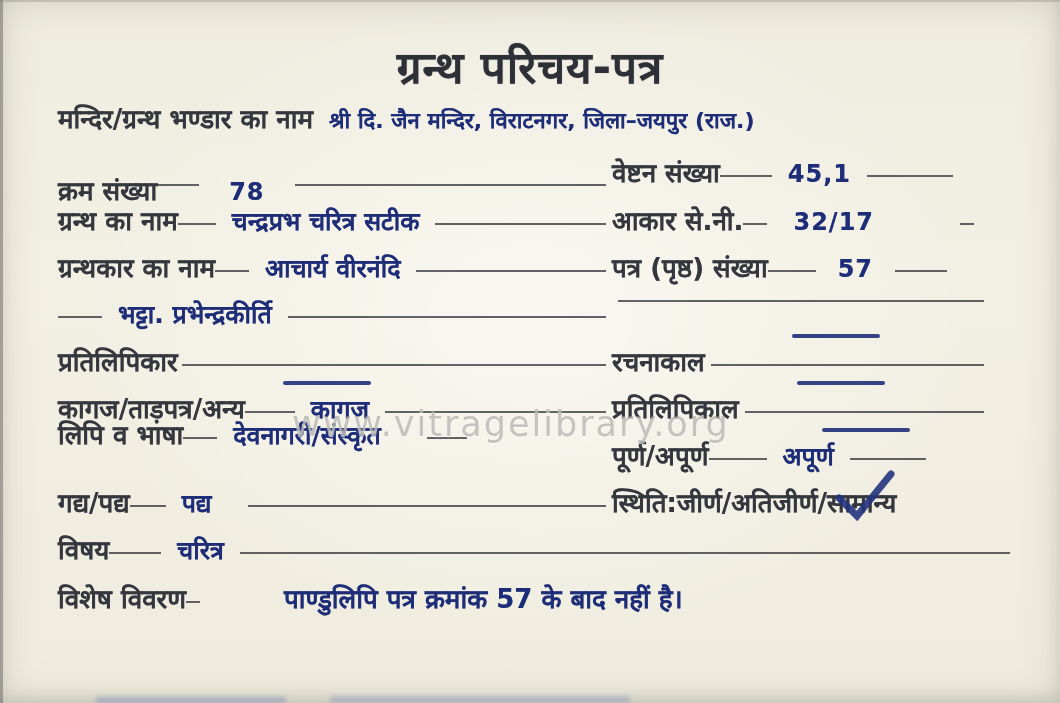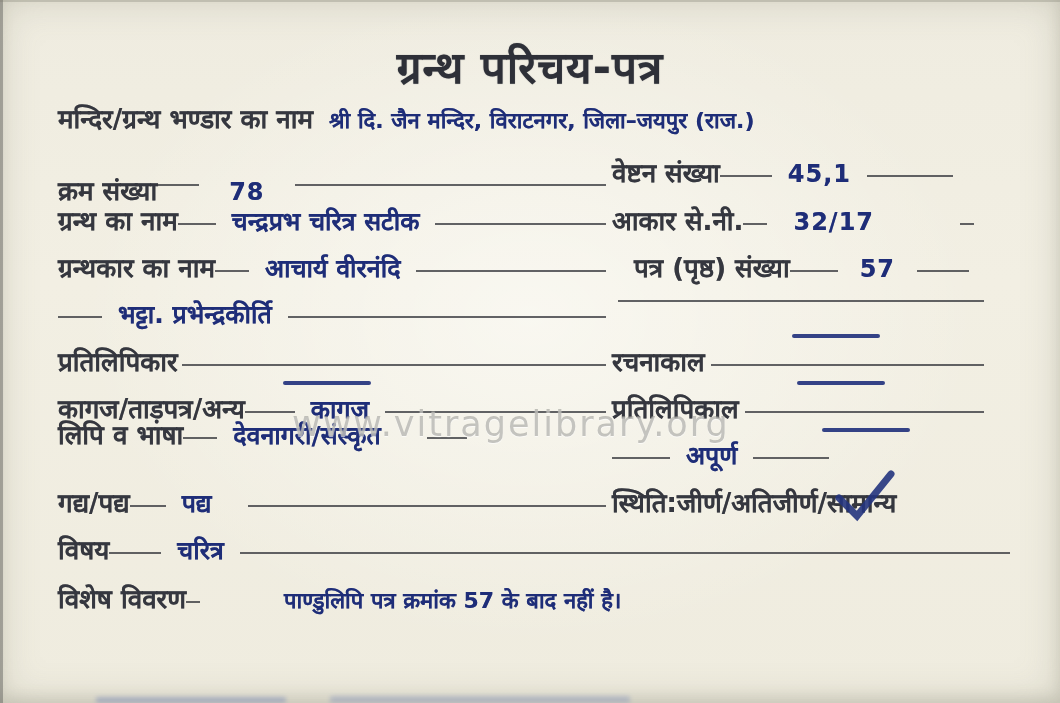--- a/index.html
+++ b/index.html
@@ -90,21 +90,21 @@
   <span class="value num" style="padding:0 26px;">32/17</span>
   <span class="line gap" style="width:14px;margin-left:60px;"></span>
 </div>
 
 <div class="row" style="top:249px;left:58px;width:548px;">
   <span class="label">ग्रन्थकार का नाम</span>
   <span class="line gap" style="width:34px;"></span>
   <span class="value">आचार्य वीरनंदि</span>
   <span class="line fill"></span>
 </div>
-<div class="row" style="top:249px;left:612px;width:372px;margin-left:22px;">
+<div class="row" style="top:249px;left:612px;width:372px;">
   <span class="label">पत्र (पृष्ठ) संख्या</span>
   <span class="line gap" style="width:48px;"></span>
   <span class="value num" style="padding:0 22px;">57</span>
   <span class="line gap" style="width:52px;"></span>
 </div>
 
 <div class="row" style="top:296px;left:58px;width:548px;">
   <span class="line gap" style="width:44px;"></span>
   <span class="value">भट्टा. प्रभेन्द्रकीर्ति</span>
   <span class="line fill"></span>
@@ -137,20 +137,21 @@
   <span class="blank-dash" style="position:absolute;left:210px;top:26px;"></span>
 </div>
 
 <div class="row" style="top:416px;left:58px;width:548px;">
   <span class="label">लिपि व भाषा</span>
   <span class="line gap" style="width:34px;"></span>
   <span class="value">देवनागरी/संस्कृत</span>
   <span class="line gap" style="width:40px;margin-left:30px;"></span>
 </div>
 <div class="row" style="top:437px;left:612px;width:372px;">
+  <span class="label">पूर्ण/अपूर्ण</span>
   <span class="line gap" style="width:58px;"></span>
   <span class="value">अपूर्ण</span>
   <span class="line gap" style="width:76px;"></span>
 </div>
 
 <div class="row" style="top:484px;left:58px;width:548px;">
   <span class="label">गद्य/पद्य</span>
   <span class="line gap" style="width:36px;"></span>
   <span class="value">पद्य</span>
   <span class="line fill" style="margin-left:20px;"></span>
@@ -168,19 +169,19 @@
 <div class="row" style="top:531px;left:58px;width:952px;">
   <span class="label">विषय</span>
   <span class="line gap" style="width:52px;"></span>
   <span class="value">चरित्र</span>
   <span class="line fill"></span>
 </div>
 
 <div class="row" style="top:580px;left:58px;width:952px;">
   <span class="label">विशेष विवरण</span>
   <span class="line gap" style="width:14px;"></span>
-  <span class="value" style="margin-left:68px;font-size:22px;">पाण्डुलिपि पत्र क्रमांक 57 के बाद नहीं है।</span>
+  <span class="value" style="margin-left:68px;font-size:26px;">पाण्डुलिपि पत्र क्रमांक 57 के बाद नहीं है।</span>
 </div>
 
 <div class="watermark">www.vitragelibrary.org</div>
 
 <div class="smudge" style="left:96px;top:697px;width:190px;height:6px;"></div>
 <div class="smudge" style="left:330px;top:696px;width:300px;height:7px;opacity:.22;"></div>
 
 </body></html>

